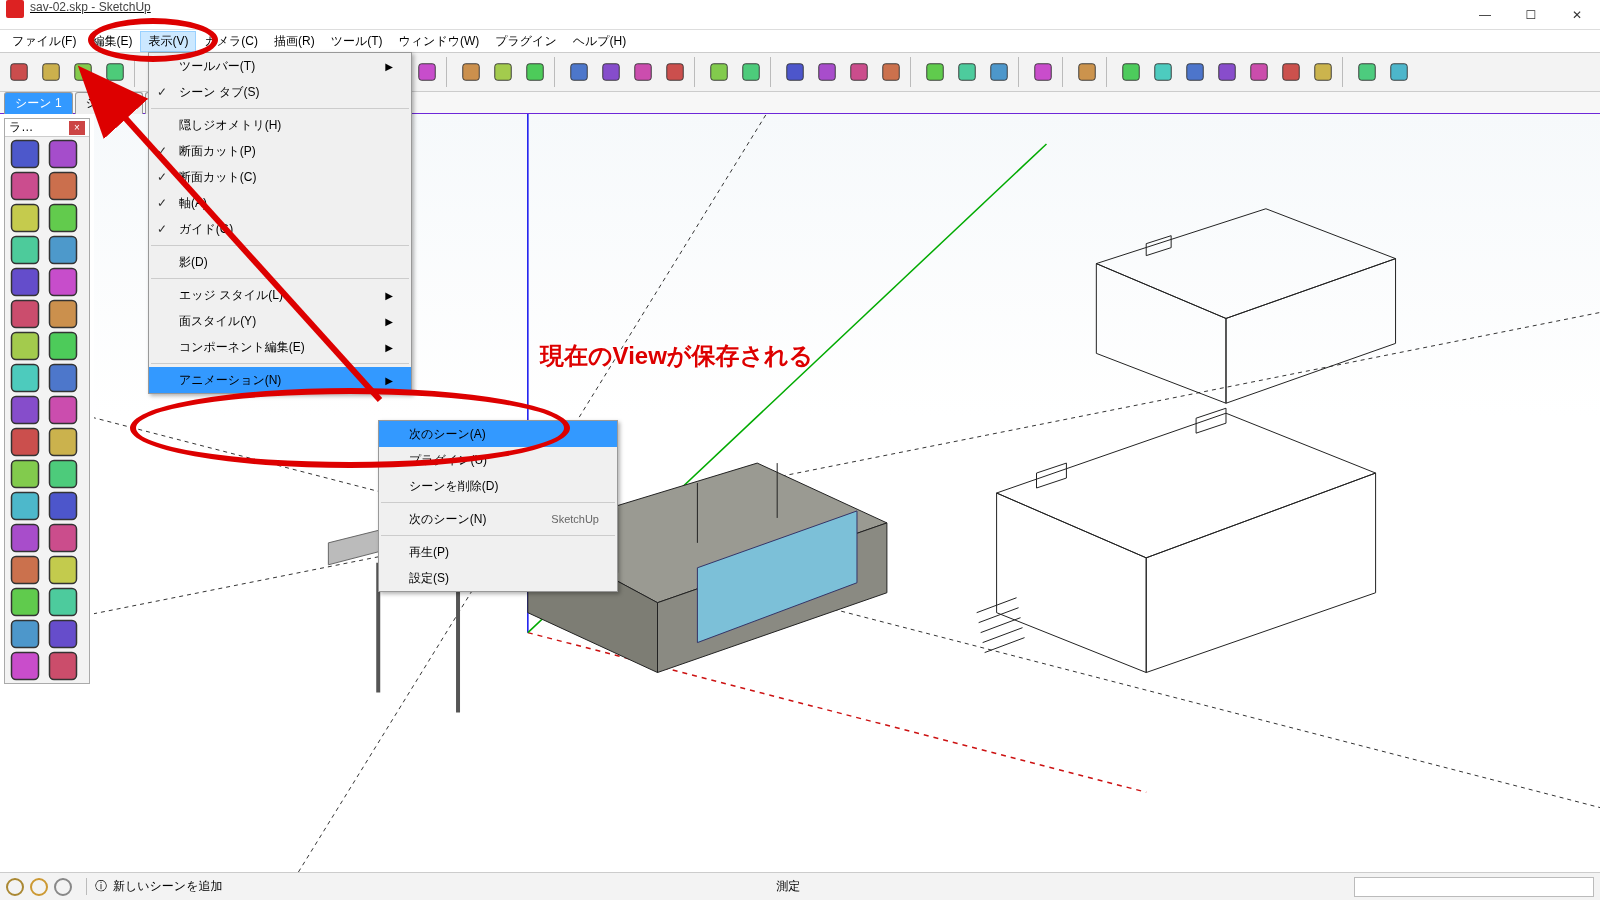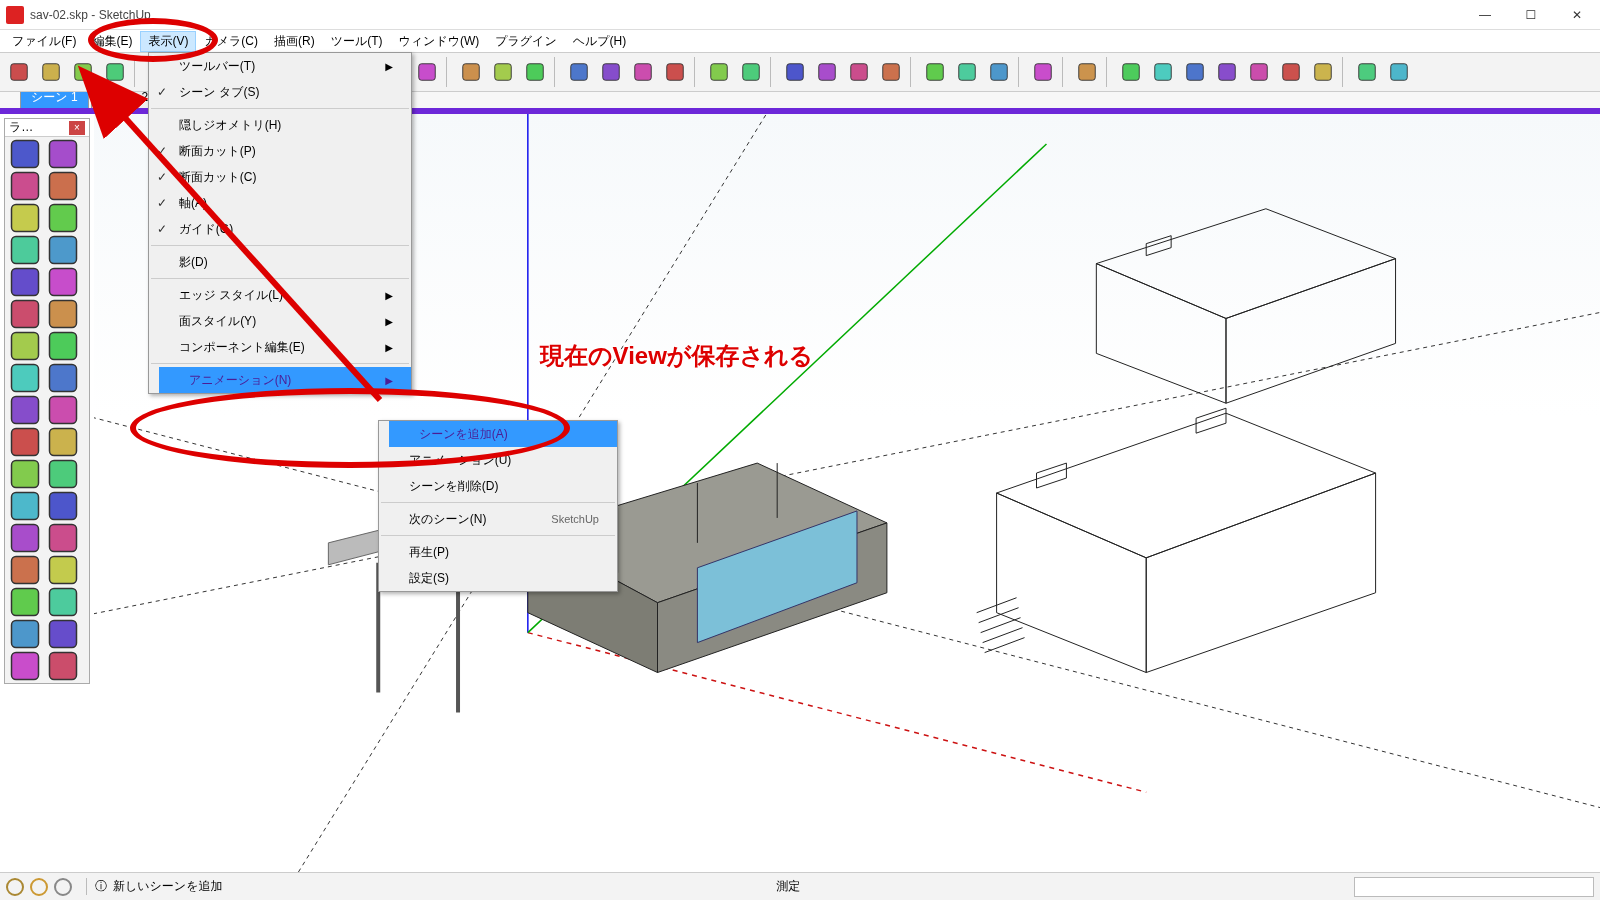--- a/index.html
+++ b/index.html
@@ -1,55 +1,55 @@
 <!DOCTYPE html>
 <html><head>
 <meta charset="utf-8">
 <style>
 * { margin:0; padding:0; box-sizing:border-box; font-family:"Meiryo UI","MS PGothic",sans-serif; font-size:12px; }
 body { background:#fff; width:1600px; height:900px; overflow:hidden; position:relative; }
 
 
-.titlebar { height:30px; background:#fff; border-bottom:1px solid #ddd; display:flex; align-items:center; padding:0 6px; position:relative; }
+.titlebar { height:30px; background:#fff; border-bottom:1px solid #ddd; display:flex; padding:0 6px; position:relative;text-decoration:underline; }
 .app-icon { width:18px; height:18px; background:#d22; border-radius:2px; margin-right:6px; }
 .titlebar .title { color:#444; }
 .win-controls { position:absolute; right:0; top:0; display:flex; }
 .win-controls div { width:46px; height:30px; display:flex; align-items:center; justify-content:center; color:#333; }
 
 
 .menubar { height:22px; display:flex; align-items:center; padding:0 4px; background:#fff; }
 .menubar .mitem { padding:2px 8px; cursor:default; }
 .menubar .mitem.active { background:#cce8ff; border:1px solid #99d1ff; padding:1px 7px; }
 
 
 .toolbars { height:40px; background:#f3f3f3; border-top:1px solid #ccc; border-bottom:1px solid #ccc; display:flex; align-items:center; padding:0 4px; gap:2px; position:relative; z-index:1; }
 .tool { width:30px; height:30px; border:1px solid transparent; display:flex; align-items:center; justify-content:center; }
 .tool svg { width:22px; height:22px; }
 .tsep { width:6px; height:30px; border-left:1px solid #bbb; margin:0 2px; }
 
 
-.scenetabs { height:22px; background:#f7f7f7; border-bottom:6px solid #6d28d9; display:flex; align-items:flex-end; padding-left:20px; }
+.scenetabs { height:22px; background:#f7f7f7; border-bottom:1px solid #6d28d9; display:flex; align-items:center; padding-left:4px; }
 .scenetabs .tab { padding:2px 10px; border:1px solid #999; border-bottom:none; background:#eee; margin-right:2px; border-radius:3px 3px 0 0; cursor:default; }
 .scenetabs .tab.active { background:#3399ff; color:#fff; }
 
 
 .main { position:absolute; top:114px; left:0; right:0; bottom:28px; background:#fff; }
 .viewport { position:absolute; left:94px; top:0; right:0; bottom:0; background:linear-gradient(#f6f9fb,#fff 40%); overflow:hidden; }
 
 
 .palette { position:absolute; left:4px; top:4px; width:86px; background:#f3f3f3; border:1px solid #aaa; }
 .palette .phead { height:18px; background:#fff; border-bottom:1px solid #ccc; display:flex; align-items:center; padding:0 4px; font-size:11px; }
 .palette .phead .xbtn { margin-left:auto; width:16px; height:14px; background:#c44; color:#fff; text-align:center; line-height:14px; font-size:10px; }
 .palette .pbody { display:flex; flex-wrap:wrap; padding:2px; gap:2px; }
 .palette .pt { width:36px; height:30px; display:flex; align-items:center; justify-content:center; }
 
 
 .dropdown { position:absolute; background:#f0f0f0; border:1px solid #999; box-shadow:2px 2px 4px rgba(0,0,0,.3); z-index:100; }
 .dropdown .di { height:26px; display:flex; align-items:center; padding:0 18px 0 30px; cursor:default; position:relative; white-space:nowrap; }
-.dropdown .di.highlight { background:#3399ff; color:#4c1d95;margin-left:10px; }
+.dropdown .di.highlight { background:#3399ff; color:#000000; }
 .dropdown .di .chk { position:absolute; left:8px; color:#333; }
 .dropdown .di .arrow { margin-left:auto; padding-left:20px; font-size:10px; }
 .dropdown .di .accel { margin-left:auto; padding-left:20px; color:#666; font-size:11px; }
 .dropdown .dsep { height:1px; background:#ccc; margin:3px 2px; }
 
 
 .statusbar { position:absolute; left:0; right:0; bottom:0; height:28px; background:#f3f3f3; border-top:1px solid #ccc; display:flex; align-items:center; padding:0 6px; gap:6px; }
 .statusbar .sicon { width:18px; height:18px; border-radius:50%; border:2px solid #aa8833; }
 .statusbar .field { margin-left:auto; width:240px; height:20px; border:1px solid #bbb; background:#fff; display:flex; align-items:center; padding:0 6px; font-size:11px; color:#555; }
 
@@ -588,24 +588,24 @@
     </div>
     <div class="dsep"></div>
     <div class="di highlight">
       <span>アニメーション(N)</span>
       <span class="arrow">▶</span>
     </div>
   </div>
 
 <div class="dropdown" id="animmenu" style="left:378px; top:420px; width:240px">
     <div class="di highlight">
-      <span>シーンを追加(A)</span>
-    </div>
-    <div class="di">
-      <span>アニメーション(U)</span>
+      <span>次のシーン(A)</span>
+    </div>
+    <div class="di">
+      <span>プラグイン(U)</span>
     </div>
     <div class="di">
       <span>シーンを削除(D)</span>
     </div>
     <div class="dsep"></div>
     <div class="di">
       <span>次のシーン(N)</span>
       <span class="accel">SketchUp</span>
     </div>
     <div class="dsep"></div>

